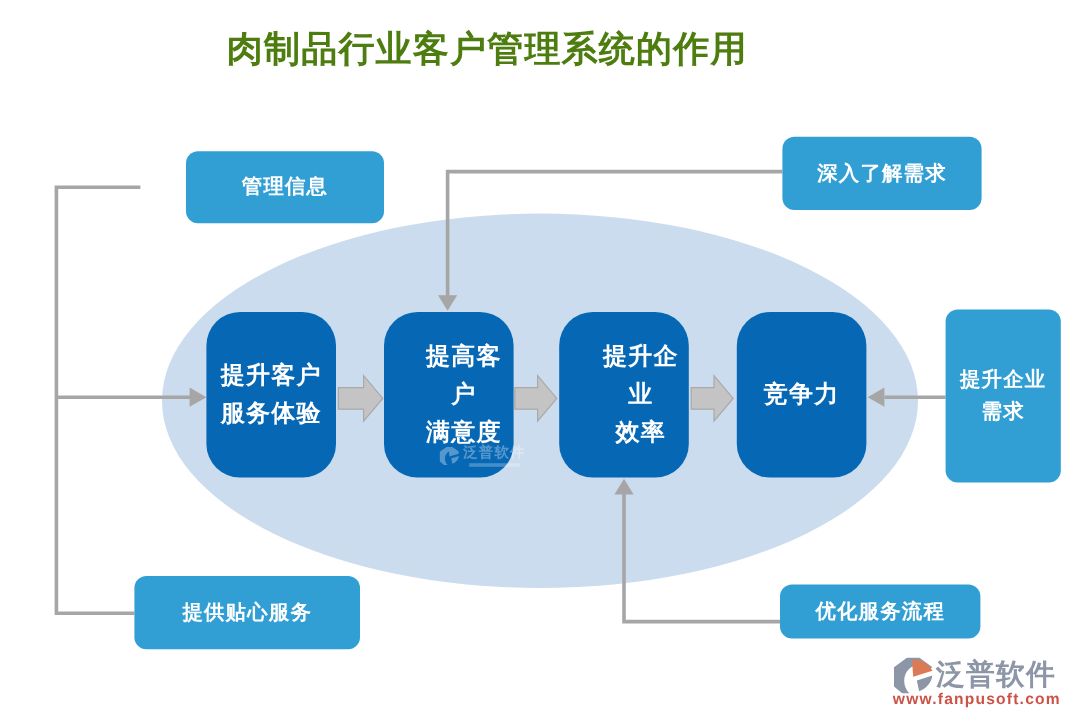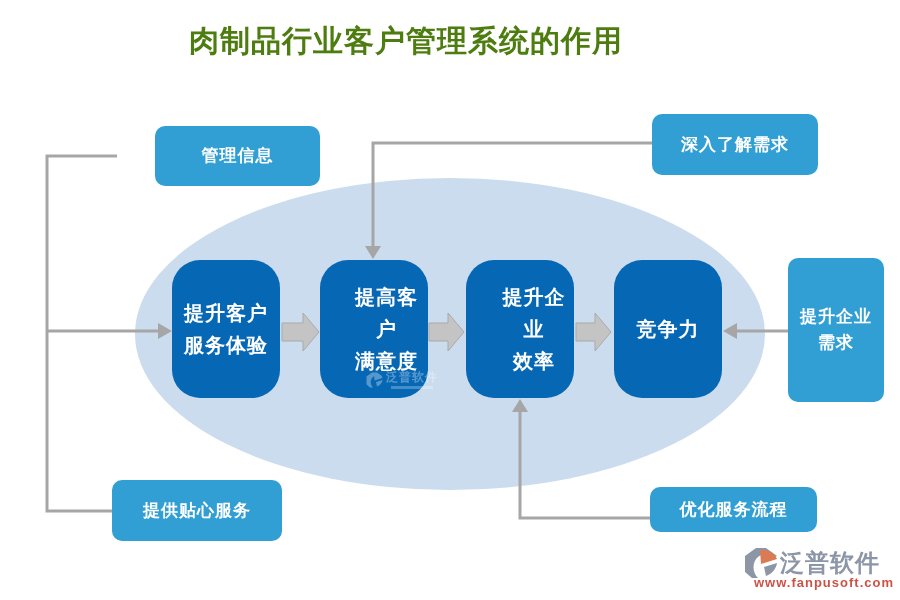--- a/index.html
+++ b/index.html
@@ -47,21 +47,21 @@
     letter-spacing: 1px;
     display: flex;
     flex-direction: column;
     align-items: center;
     justify-content: center;
     line-height: 26px;
     text-align: center;
   }
   #box-manage-info        { left: 117px; top: 126px; width: 165px; height: 60px; margin-left: 38px; }
   #box-understand-needs   { left: 652px; top: 114px; width: 166px; height: 61px; }
-  #box-considerate-service{ left: 112px; top: 480px; width: 170px; height: 61px; }
+  #box-considerate-service{ left: 112px; top: 480px; width: 188px; height: 61px; }
   #box-optimize-process   { left: 650px; top: 487px; width: 167px; height: 45px; }
   #box-satisfy-needs      { left: 788px; top: 258px; width: 96px;  height: 144px; }
   .flow-box {
     position: absolute;
     top: 260px;
     width: 108px;
     height: 138px;
     background: #0667B5;
     border-radius: 28px;
     color: #ffffff;
@@ -113,21 +113,21 @@
     color: #8C96A7;
     letter-spacing: 1px;
     line-height: 30px;
     white-space: nowrap;
   }
   .brand-url {
     font-size: 13px;
     font-weight: bold;
     color: #CD5246;
     letter-spacing: 1px;
-    text-align: right;
+    text-align: left;
     margin-top: -3px;
     white-space: nowrap;
   }
 </style>
 </head>
 <body>
 
 <div class="stage">
 
   <div class="title">肉制品行业客户管理系统的作用</div>

